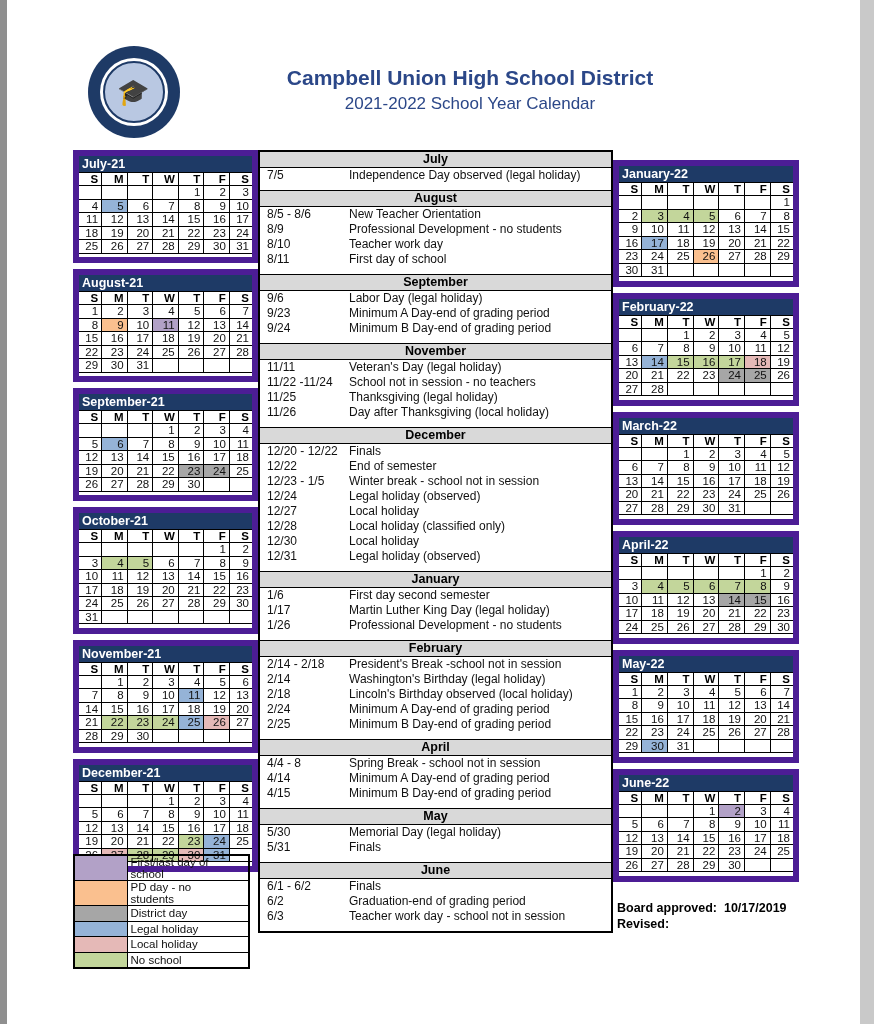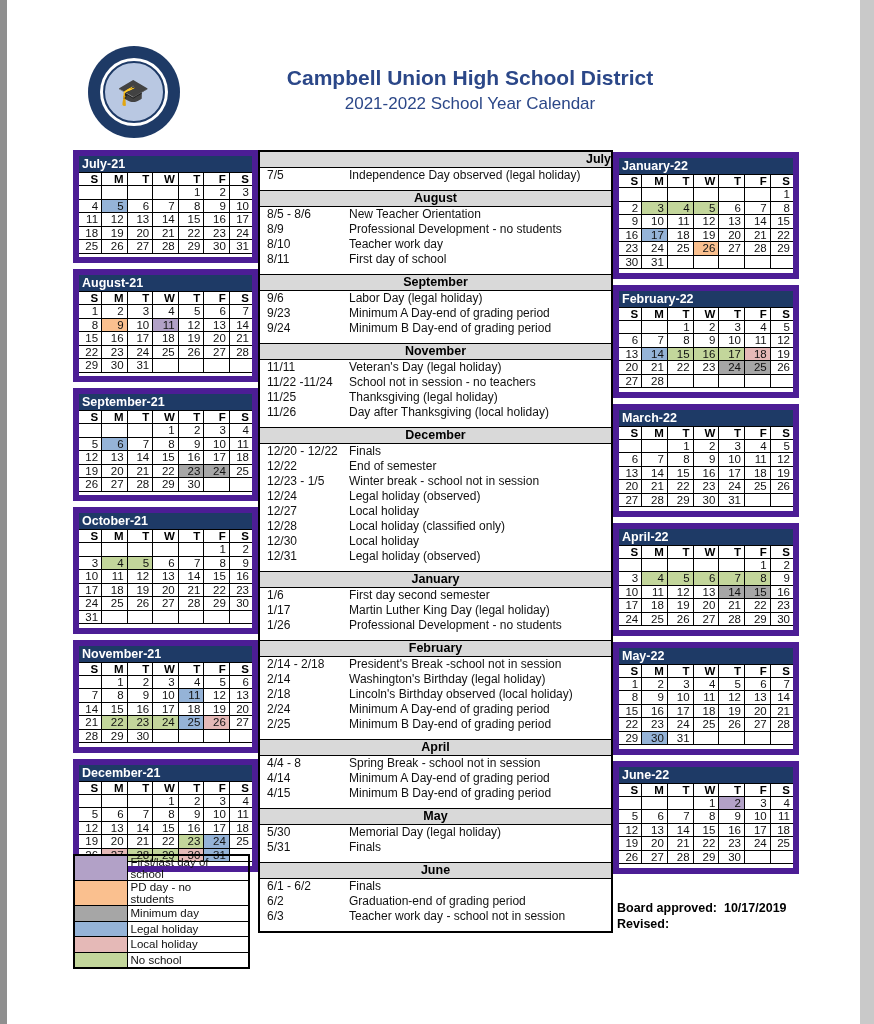--- a/index.html
+++ b/index.html
@@ -14,41 +14,41 @@
   .logo-mid{width:68px;height:68px;border-radius:50%;background:#ffffff;
         display:flex;align-items:center;justify-content:center;}
   .logo-in{width:58px;height:58px;border-radius:50%;background:#b9c8e2;border:2px solid var(--navy);
         display:flex;align-items:center;justify-content:center;font-size:26px;color:var(--navy);}
   .htitle{position:absolute;left:190px;top:66px;width:560px;text-align:center;color:var(--title);}
   .htitle h1{margin:0;font-size:21px;font-weight:bold;}
   .htitle h2{margin:4px 0 0 0;font-size:17px;font-weight:normal;}
 
   
   .col-left {position:absolute;left:73px; top:150px;width:185px;}
-  .col-right{position:absolute;left:613px;top:152px;width:186px;}
+  .col-right{position:absolute;left:613px;top:160px;width:186px;}
   .col-mid  {position:absolute;left:258px;top:150px;width:355px;border:2px solid #000;box-sizing:border-box;}
 
   
   table.cal{width:100%;border-collapse:collapse;table-layout:fixed;margin-bottom:6px;
             border:6px solid #4c1d95;}
   table.cal td{border:1px solid #000;box-sizing:border-box;}
   td.mh{background:var(--navy);color:#fff;font-size:12.5px;font-weight:bold;
         text-align:left;padding:1px 0 1px 3px;height:14px;}
   td.dh{font-size:11.5px;font-weight:bold;text-align:right;padding:0 3px 0 0;height:12px;}
   td.dc{font-size:11.5px;text-align:right;padding:0 3px 0 0;height:13.5px;color:#111;}
   td.gr{height:7px;}
 
   
   .esec{padding-bottom:7px;}
   .eh{background:var(--grayhdr);border-top:1.5px solid #000;border-bottom:1.5px solid #000;
       font-size:12.5px;font-weight:bold;text-align:center;height:15px;line-height:15px;}
   .er{display:flex;font-size:12px;line-height:15px;color:#111;}
   .ed{flex:0 0 82px;padding-left:7px;}
   .et{flex:1;}
-  .esec:first-child .eh{border-top:none;text-align:right;}
+  .esec:first-child .eh{border-top:none;}
 
   
   .legend{position:absolute;left:73px;top:854px;}
   table.lg{border-collapse:collapse;border:2px solid #000;}
   table.lg td{border:1px solid #000;height:15.5px;box-sizing:border-box;}
   td.lsw{width:53px;}
   td.llb{width:122px;font-size:11.5px;padding:0 16px 0 3px;color:#111;}
 
   
   .board{position:absolute;left:617px;top:900px;font-size:12.5px;font-weight:bold;
@@ -1045,21 +1045,21 @@
           <tr>
             <td class="lsw" style="background:#b2a1c7"></td>
             <td class="llb">First/last day of school</td>
           </tr>
           <tr>
             <td class="lsw" style="background:#fac08f"></td>
             <td class="llb">PD day - no students</td>
           </tr>
           <tr>
             <td class="lsw" style="background:#a6a6a6"></td>
-            <td class="llb">Minimum day</td>
+            <td class="llb">District day</td>
           </tr>
           <tr>
             <td class="lsw" style="background:#95b3d7"></td>
             <td class="llb">Legal holiday</td>
           </tr>
           <tr>
             <td class="lsw" style="background:#e5b9b7"></td>
             <td class="llb">Local holiday</td>
           </tr>
           <tr>

